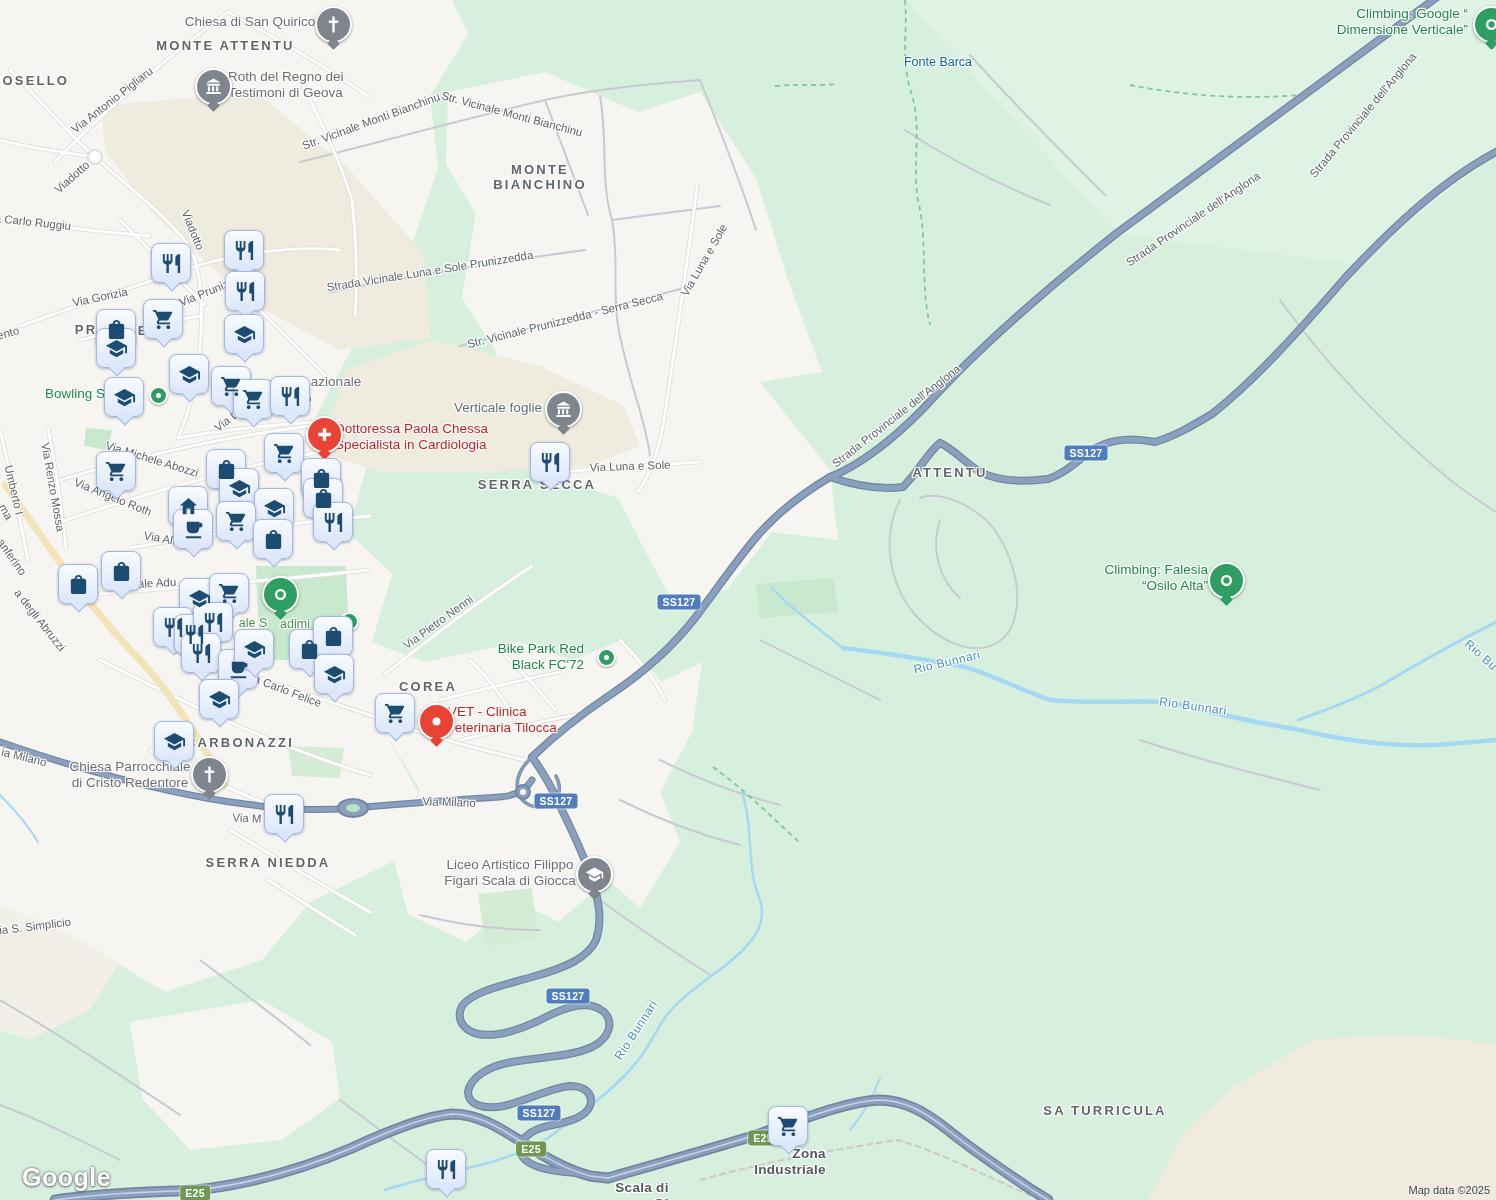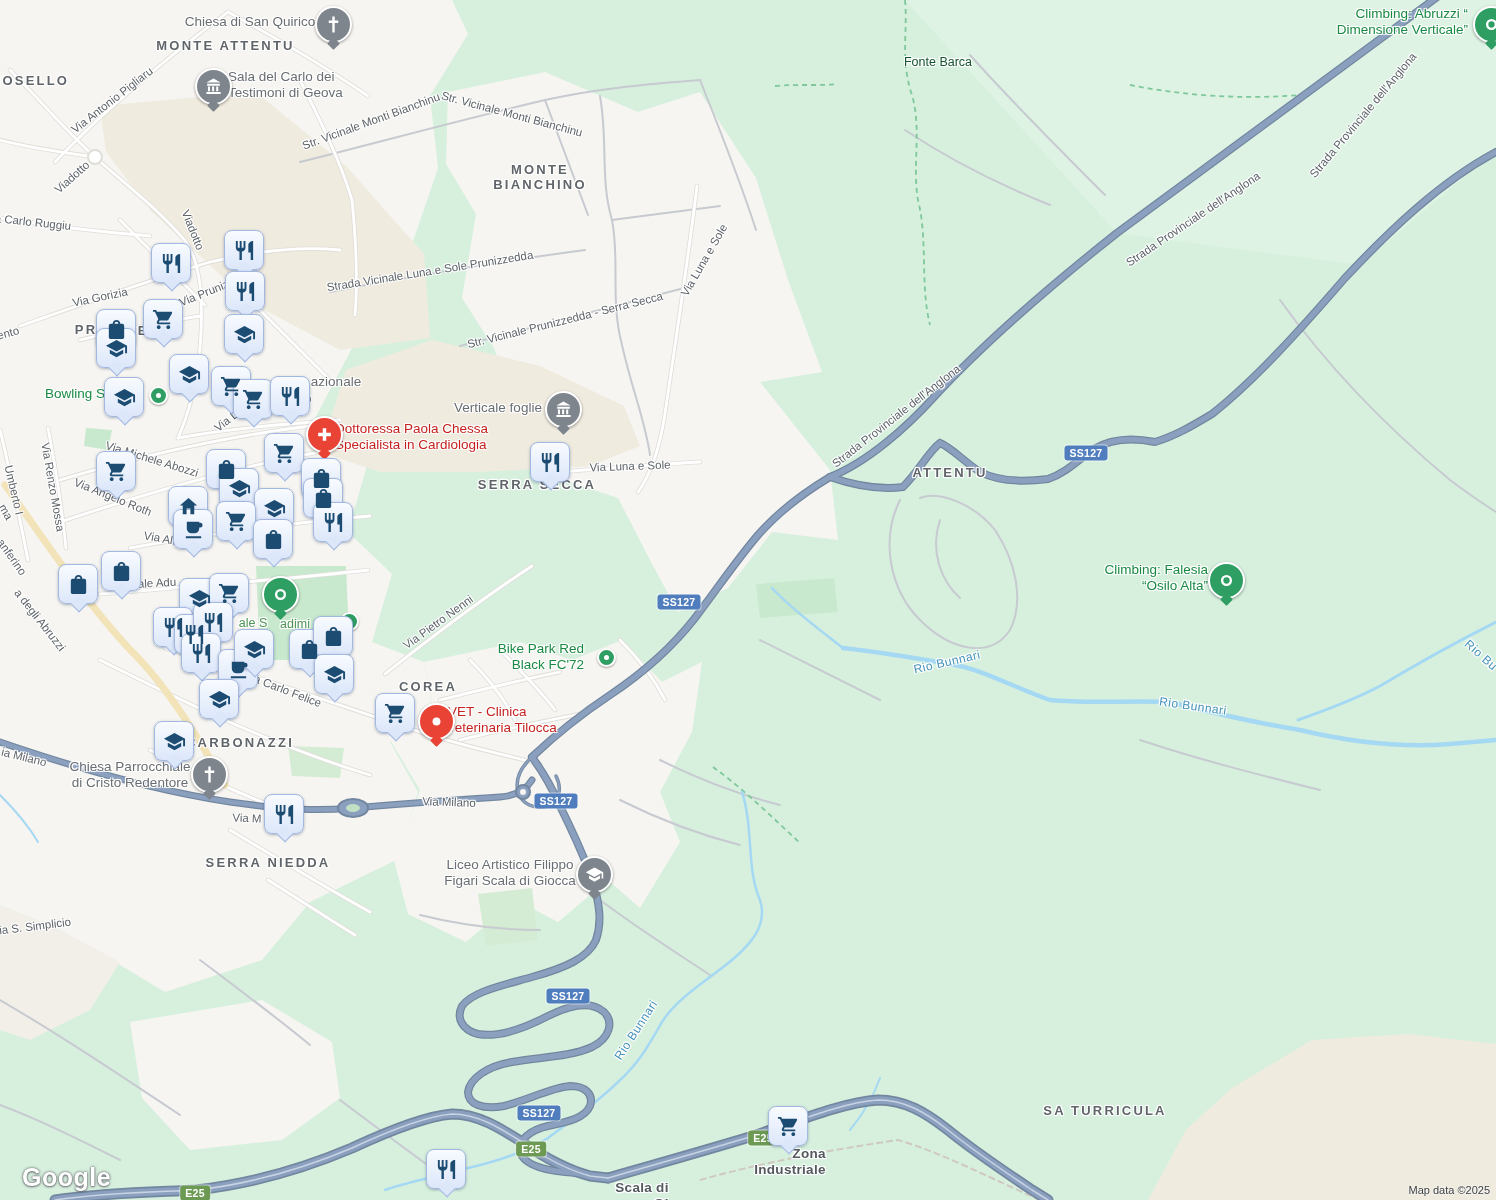--- a/index.html
+++ b/index.html
@@ -8,21 +8,21 @@
   #terrain{position:absolute;left:0;top:0;z-index:0;}
   #labels,#shields,#pins,#chrome{position:absolute;left:0;top:0;width:100%;height:100%;}
   #labels{z-index:10}#shields{z-index:15}#pins{z-index:20}#chrome{z-index:30;pointer-events:none}
   .lbl{position:absolute;white-space:nowrap;transform:translate(-50%,-50%);
        text-shadow:-1px -1px 0 #fff,1px -1px 0 #fff,-1px 1px 0 #fff,1px 1px 0 #fff,0 0 3px #fff;}
   .lbl span{display:block;}
   .area {color:#60656a;font-weight:700;font-size:13px;letter-spacing:2.2px;text-align:center;}
   .place{color:#54595e;font-weight:700;font-size:13.5px;letter-spacing:.3px;text-align:right;line-height:16px;}
   .road {color:#5d6369;font-size:11.5px;}
   .water{color:#4793bb;font-size:12px;letter-spacing:.5px;}
-  .teal {color:#14532d;font-size:12.5px;}
+  .teal {color:#0369a1;font-size:12.5px;}
   .poi  {color:#696e73;font-size:13.5px;line-height:16px;text-align:center;}
   .poig {color:#1a8a43;font-size:13.5px;line-height:16px;text-align:center;}
   .poir {color:#c5221f;font-size:13.5px;line-height:16px;text-align:center;}
   .park {color:#4e9355;font-size:12.5px;}
   .al{transform:translate(0,-50%);text-align:left;}
   .ar{transform:translate(-100%,-50%);text-align:right;}
   .shield{position:absolute;transform:translate(-50%,-50%);color:#fff;font-weight:700;
           font-size:10.5px;padding:1px 5px 2px;border-radius:3px;letter-spacing:.3px;
           box-shadow:0 0 0 1px rgba(255,255,255,.5);}
   .ss{background:#4f7dbd;}
@@ -407,32 +407,32 @@
       <div class="lbl water" style="left: 1481px; top: 655px; transform: translate(-50%, -50%) rotate(42deg);">
         <span>Rio Bu</span>
       </div>
       <div class="lbl water" style="left: 636px; top: 1030px; transform: translate(-50%, -50%) rotate(-57deg);">
         <span>Rio Bunnari</span>
       </div>
       <div class="lbl poi" style="left: 250px; top: 22px; transform: translate(-50%, -50%);">
         <span>Chiesa di San Quirico</span>
       </div>
       <div class="lbl poi al" style="left: 228px; top: 85px; transform: translate(0px, -50%);">
-        <span>Sala del Carlo dei</span>
+        <span>Roth del Regno dei</span>
         <span>Testimoni di Geova</span>
       </div>
       <div class="lbl poi" style="left: 498px; top: 408px; transform: translate(-50%, -50%);">
         <span>Verticale foglie</span>
       </div>
       <div class="lbl poir al" style="left: 335px; top: 437px; transform: translate(0px, -50%);">
         <span>Dottoressa Paola Chessa</span>
         <span>Specialista in Cardiologia</span>
       </div>
       <div class="lbl poig ar" style="left: 1468px; top: 22px; transform: translate(-100%, -50%);">
-        <span>Climbing: Abruzzi “</span>
+        <span>Climbing: Google “</span>
         <span>Dimensione Verticale”</span>
       </div>
       <div class="lbl poig ar" style="left: 1208px; top: 578px; transform: translate(-100%, -50%);">
         <span>Climbing: Falesia</span>
         <span>“Osilo Alta”</span>
       </div>
       <div class="lbl poig" style="left: 75px; top: 394px; transform: translate(-50%, -50%);">
         <span>Bowling S</span>
       </div>
       <div class="lbl poig ar" style="left: 584px; top: 657px; transform: translate(-100%, -50%);">

